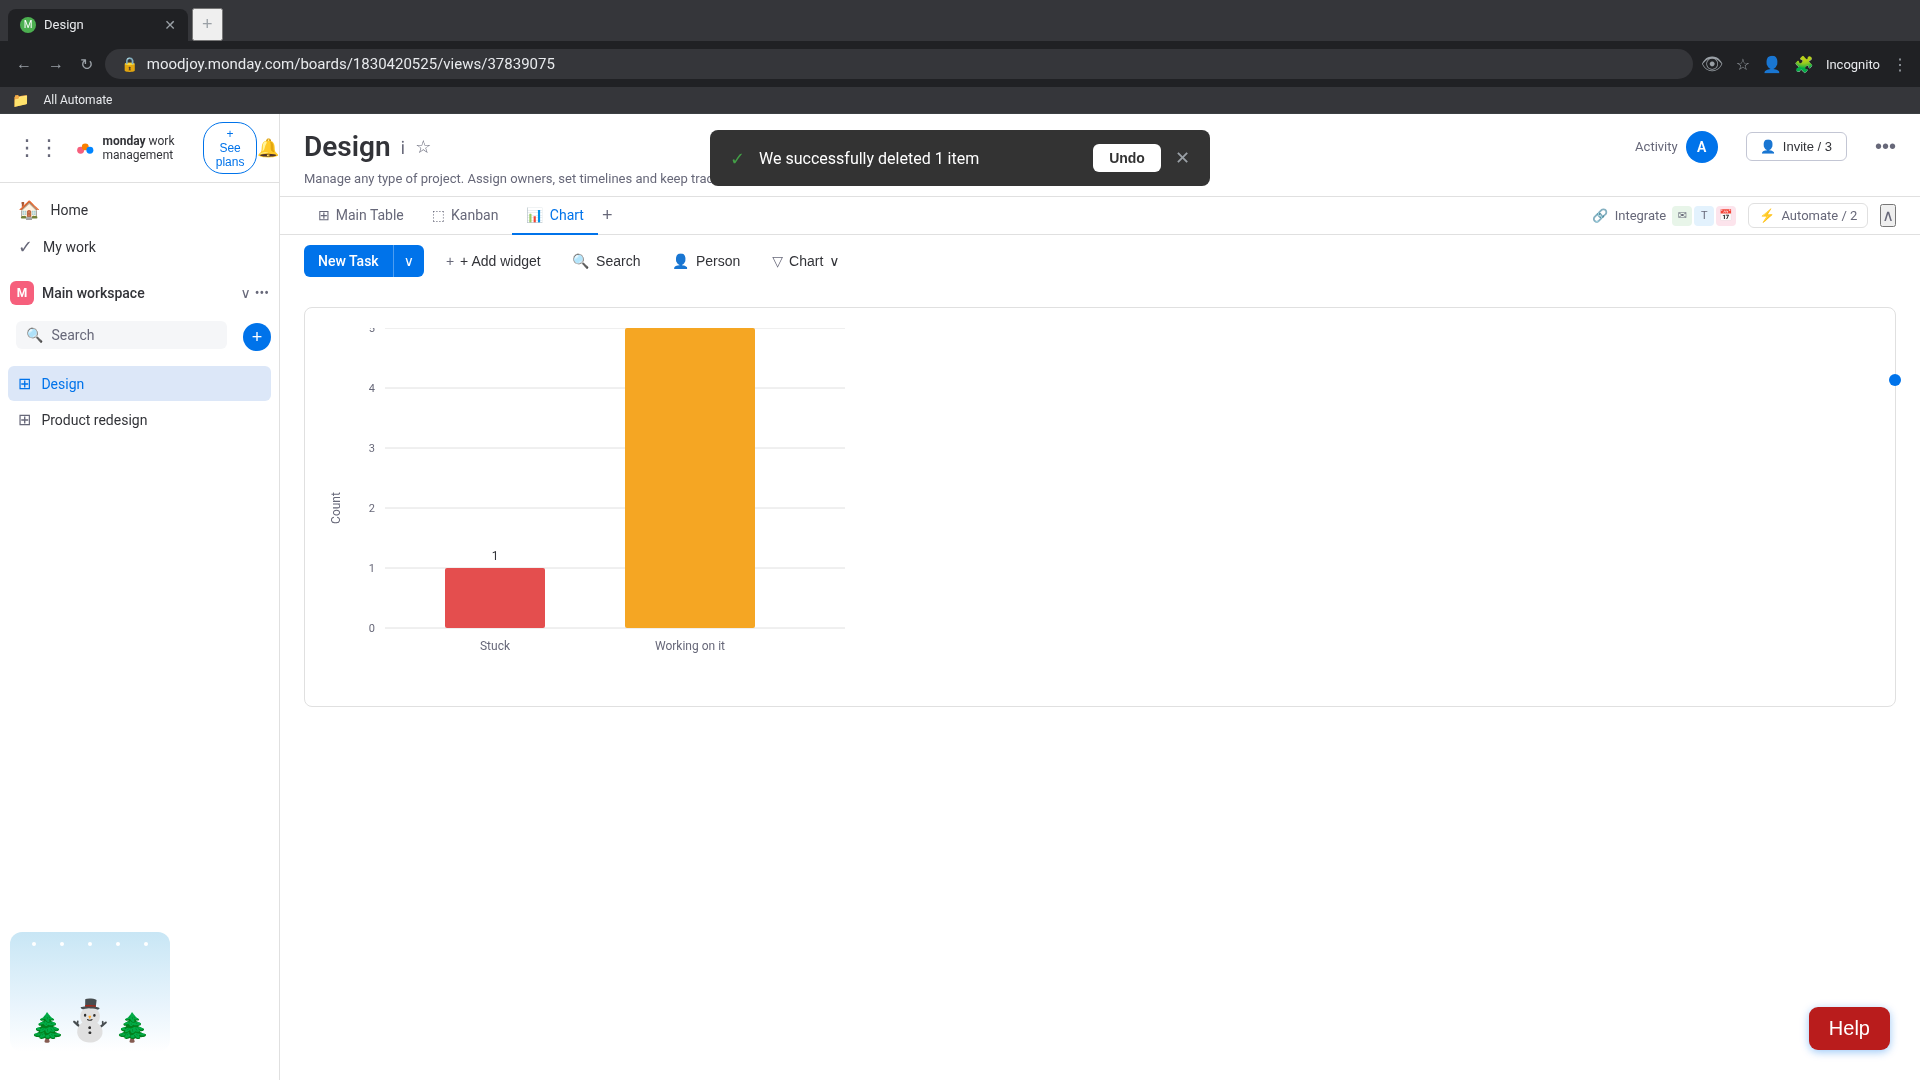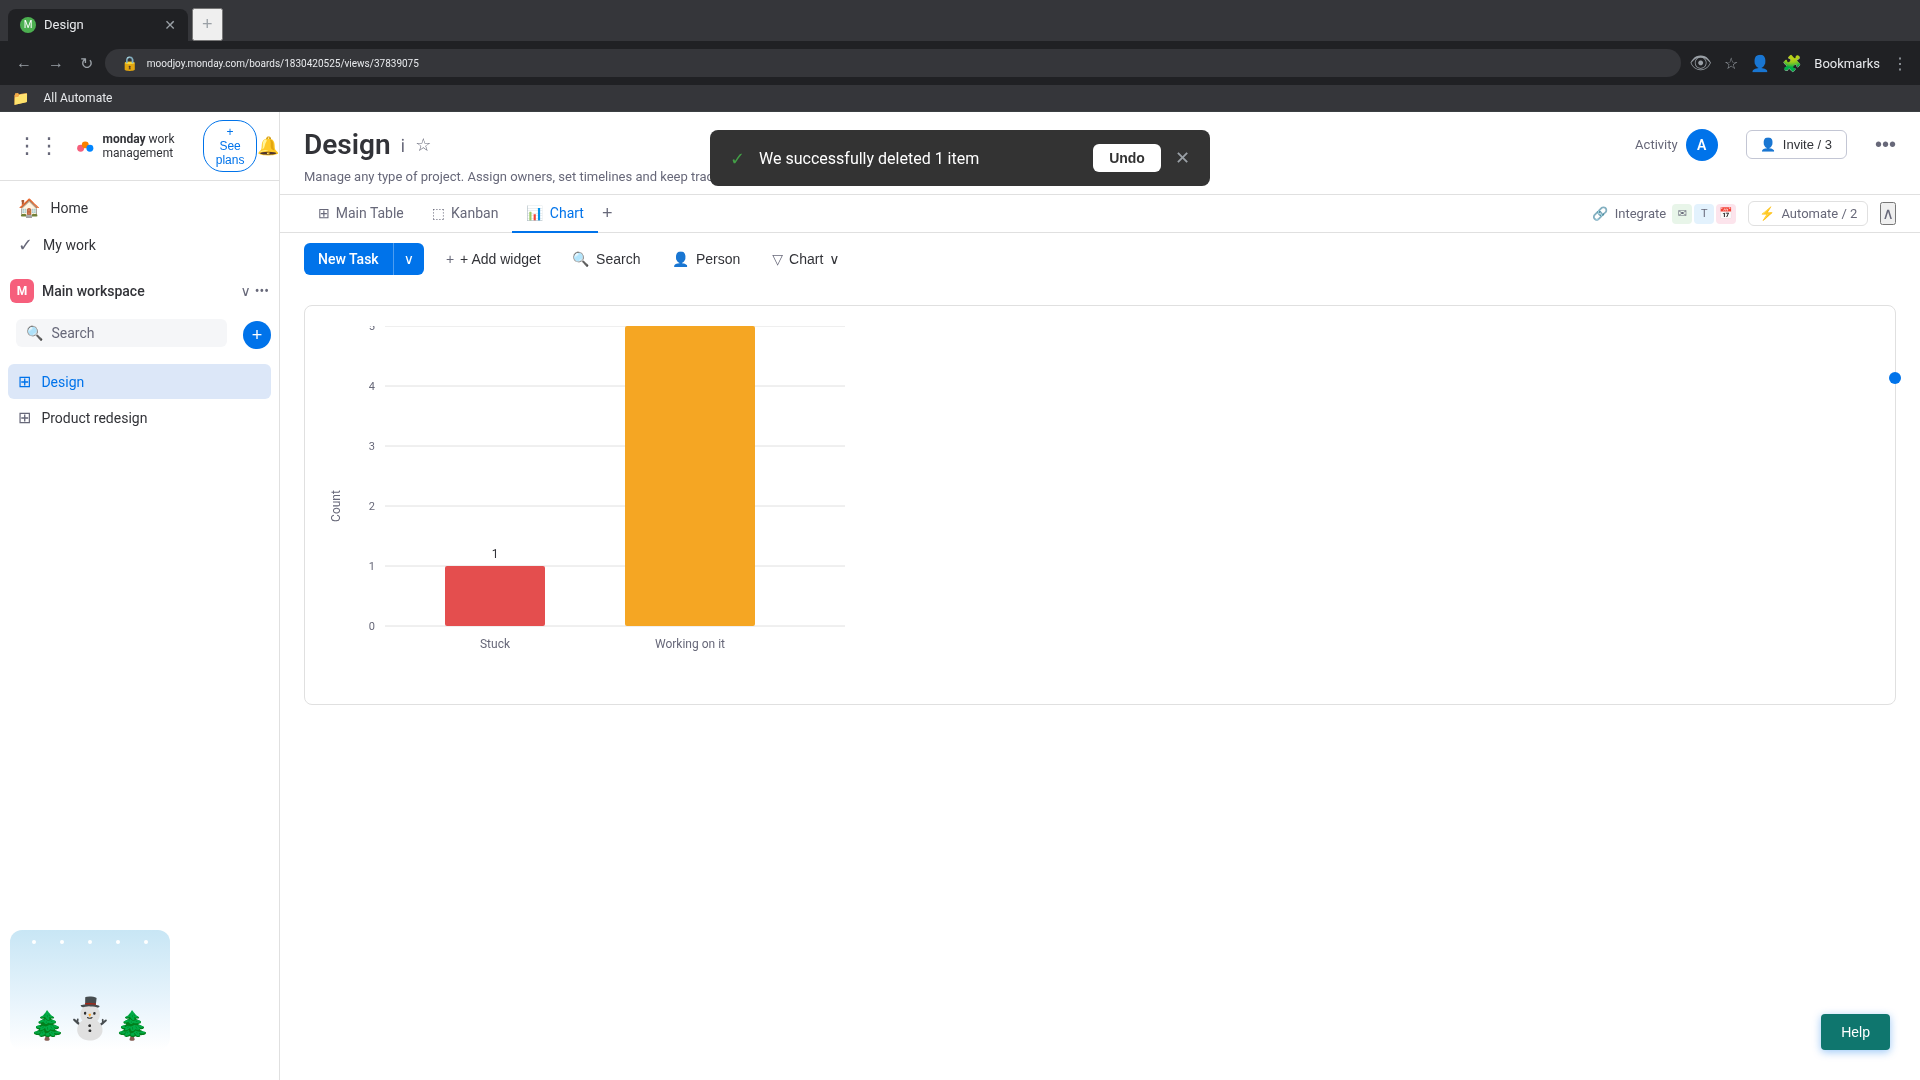--- a/index.html
+++ b/index.html
@@ -6,21 +6,21 @@
     body { font-family: -apple-system, BlinkMacSystemFont, 'Segoe UI', Roboto, sans-serif; background: #f5f6f8; overflow: hidden; width: 1920px; height: 1080px; }
     .tab-bar { display: flex; align-items: center; padding: 8px 8px 0; gap: 4px; background: #35363a; }
     .tab { display: flex; align-items: center; gap: 8px; background: #202124; border-radius: 8px 8px 0 0; padding: 8px 12px; min-width: 180px; cursor: pointer; }
     .tab-favicon { width: 16px; height: 16px; background: #4CAF50; border-radius: 50%; font-size: 10px; display: flex; align-items: center; justify-content: center; color: white; }
     .tab-title { color: #e8eaed; font-size: 13px; flex: 1; }
     .tab-close { color: #9aa0a6; font-size: 14px; cursor: pointer; }
     .new-tab-btn { color: #9aa0a6; font-size: 18px; cursor: pointer; padding: 4px 8px; }
     .browser-controls { display: flex; align-items: center; gap: 8px; padding: 8px 12px; background: #202124; }
     .nav-btn { color: #9aa0a6; font-size: 16px; cursor: pointer; padding: 4px; background: none; border: none; }
     .address-bar { flex: 1; background: #35363a; border-radius: 20px; padding: 6px 16px; color: #e8eaed; font-size: 13px; display: flex; align-items: center; gap: 8px; }
-    .address-text { color: #e8eaed; font-size: 10px; }
+    .address-text { color: #e8eaed; font-size: 15px; }
     .browser-actions { display: flex; align-items: center; gap: 12px; }
     .browser-action-btn { color: #9aa0a6; font-size: 16px; cursor: pointer; background: none; border: none; }
     .bookmarks-bar { background: #35363a; padding: 4px 12px; display: flex; align-items: center; gap: 8px; border-bottom: 1px solid #3c4043; }
     .bookmark-item { color: #e8eaed; font-size: 12px; display: flex; align-items: center; gap: 4px; cursor: pointer; padding: 2px 6px; border-radius: 4px; }
 
     
     .app { display: flex; height: calc(1080px - 112px); background: #f5f6f8; }
 
     
     .sidebar { width: 280px; background: #fff; border-right: 1px solid #e0e0e0; display: flex; flex-direction: column; padding-bottom: 20px; }
@@ -100,21 +100,21 @@
     .chart-container { border: 1px solid #e0e0e0; border-radius: 8px; padding: 20px; height: 400px; position: relative; }
 
     
     .toast { position: fixed; top: 130px; left: 50%; transform: translateX(-50%); background: #333; border-radius: 8px; padding: 14px 20px; display: flex; align-items: center; gap: 14px; z-index: 1000; min-width: 500px; }
     .toast-icon { color: #43a047; font-size: 18px; }
     .toast-message { color: white; font-size: 16px; flex: 1; }
     .toast-undo { background: #fff; color: #333; border: none; border-radius: 6px; padding: 6px 16px; font-size: 14px; font-weight: 600; cursor: pointer; }
     .toast-close { color: #9aa0a6; font-size: 18px; cursor: pointer; background: none; border: none; }
 
     
-    .help-btn { position: fixed; bottom: 30px; right: 30px; background: #0f766e; color: white; border: none; border-radius: 4px; padding: 10px 20px; font-size: 14px; font-weight: 500; cursor: pointer; box-shadow: 0 2px 8px rgba(0,115,234,0.4); }
+    .help-btn { position: fixed; bottom: 30px; right: 30px; background: #b91c1c; color: white; border: none; border-radius: 9px; padding: 10px 20px; font-size: 20px; font-weight: 500; cursor: pointer; box-shadow: 0 2px 8px rgba(0,115,234,0.4); }
 
     
     .resize-handle { position: absolute; right: -6px; bottom: 320px; width: 12px; height: 12px; background: #0073ea; border-radius: 50%; cursor: se-resize; z-index: 10; }
 
     .full-header { display: flex; align-items: center; background: #fff; padding: 8px 16px; border-bottom: 1px solid #e0e0e0; justify-content: space-between; }
     .full-header-left { display: flex; align-items: center; gap: 16px; }
     .full-header-right { display: flex; align-items: center; gap: 16px; }
   </style>
 </head>
 <body>
@@ -136,21 +136,21 @@
     <button class="nav-btn">↻</button>
     <div class="address-bar">
       <span style="color:#9aa0a6;font-size:14px;">🔒</span>
       <span class="address-text">moodjoy.monday.com/boards/1830420525/views/37839075</span>
     </div>
     <div class="browser-actions">
       <button class="browser-action-btn" style="color:#9aa0a6;font-size:18px;">👁</button>
       <button class="browser-action-btn">☆</button>
       <button class="browser-action-btn">👤</button>
       <button class="browser-action-btn">🧩</button>
-      <span style="color:#e8eaed;font-size:13px;">Bookmarks</span>
+      <span style="color:#e8eaed;font-size:13px;">Incognito</span>
       <button class="browser-action-btn">⋮</button>
     </div>
   </div>
 
   <div class="bookmarks-bar">
     <span style="color:#9aa0a6;font-size:14px;">📁</span>
     <span class="bookmark-item">All Automate</span>
   </div>
 </div>
 

